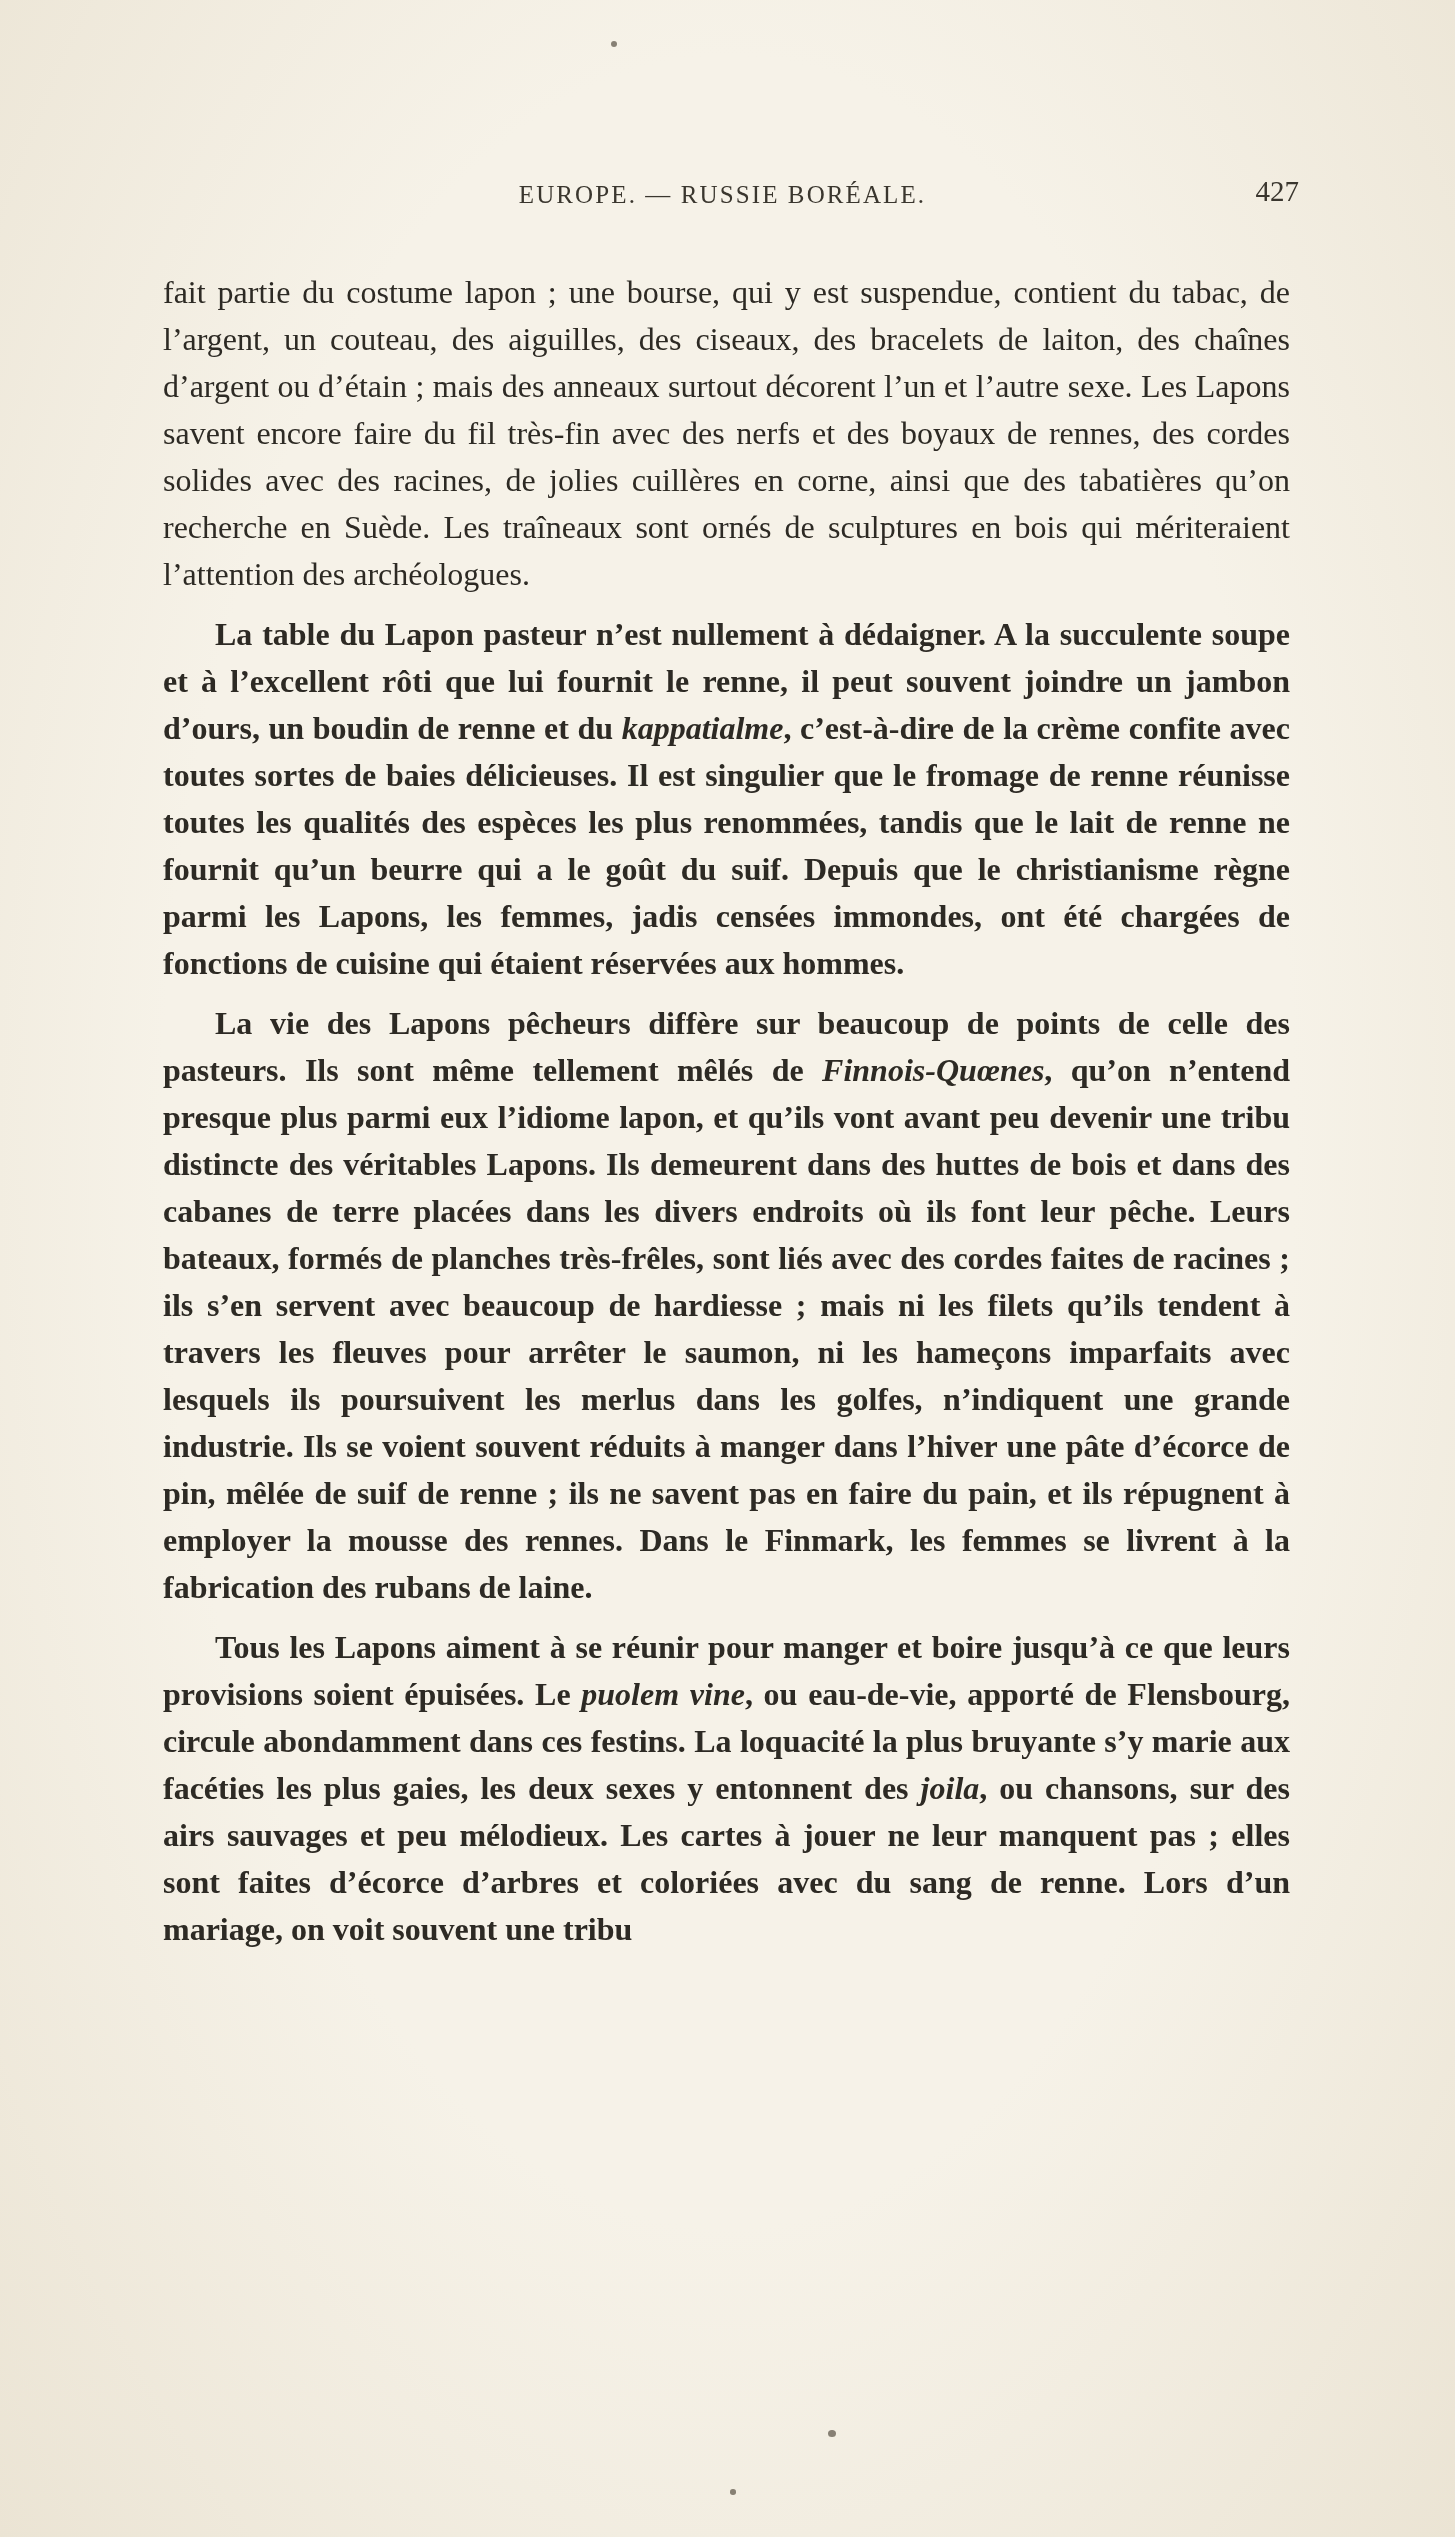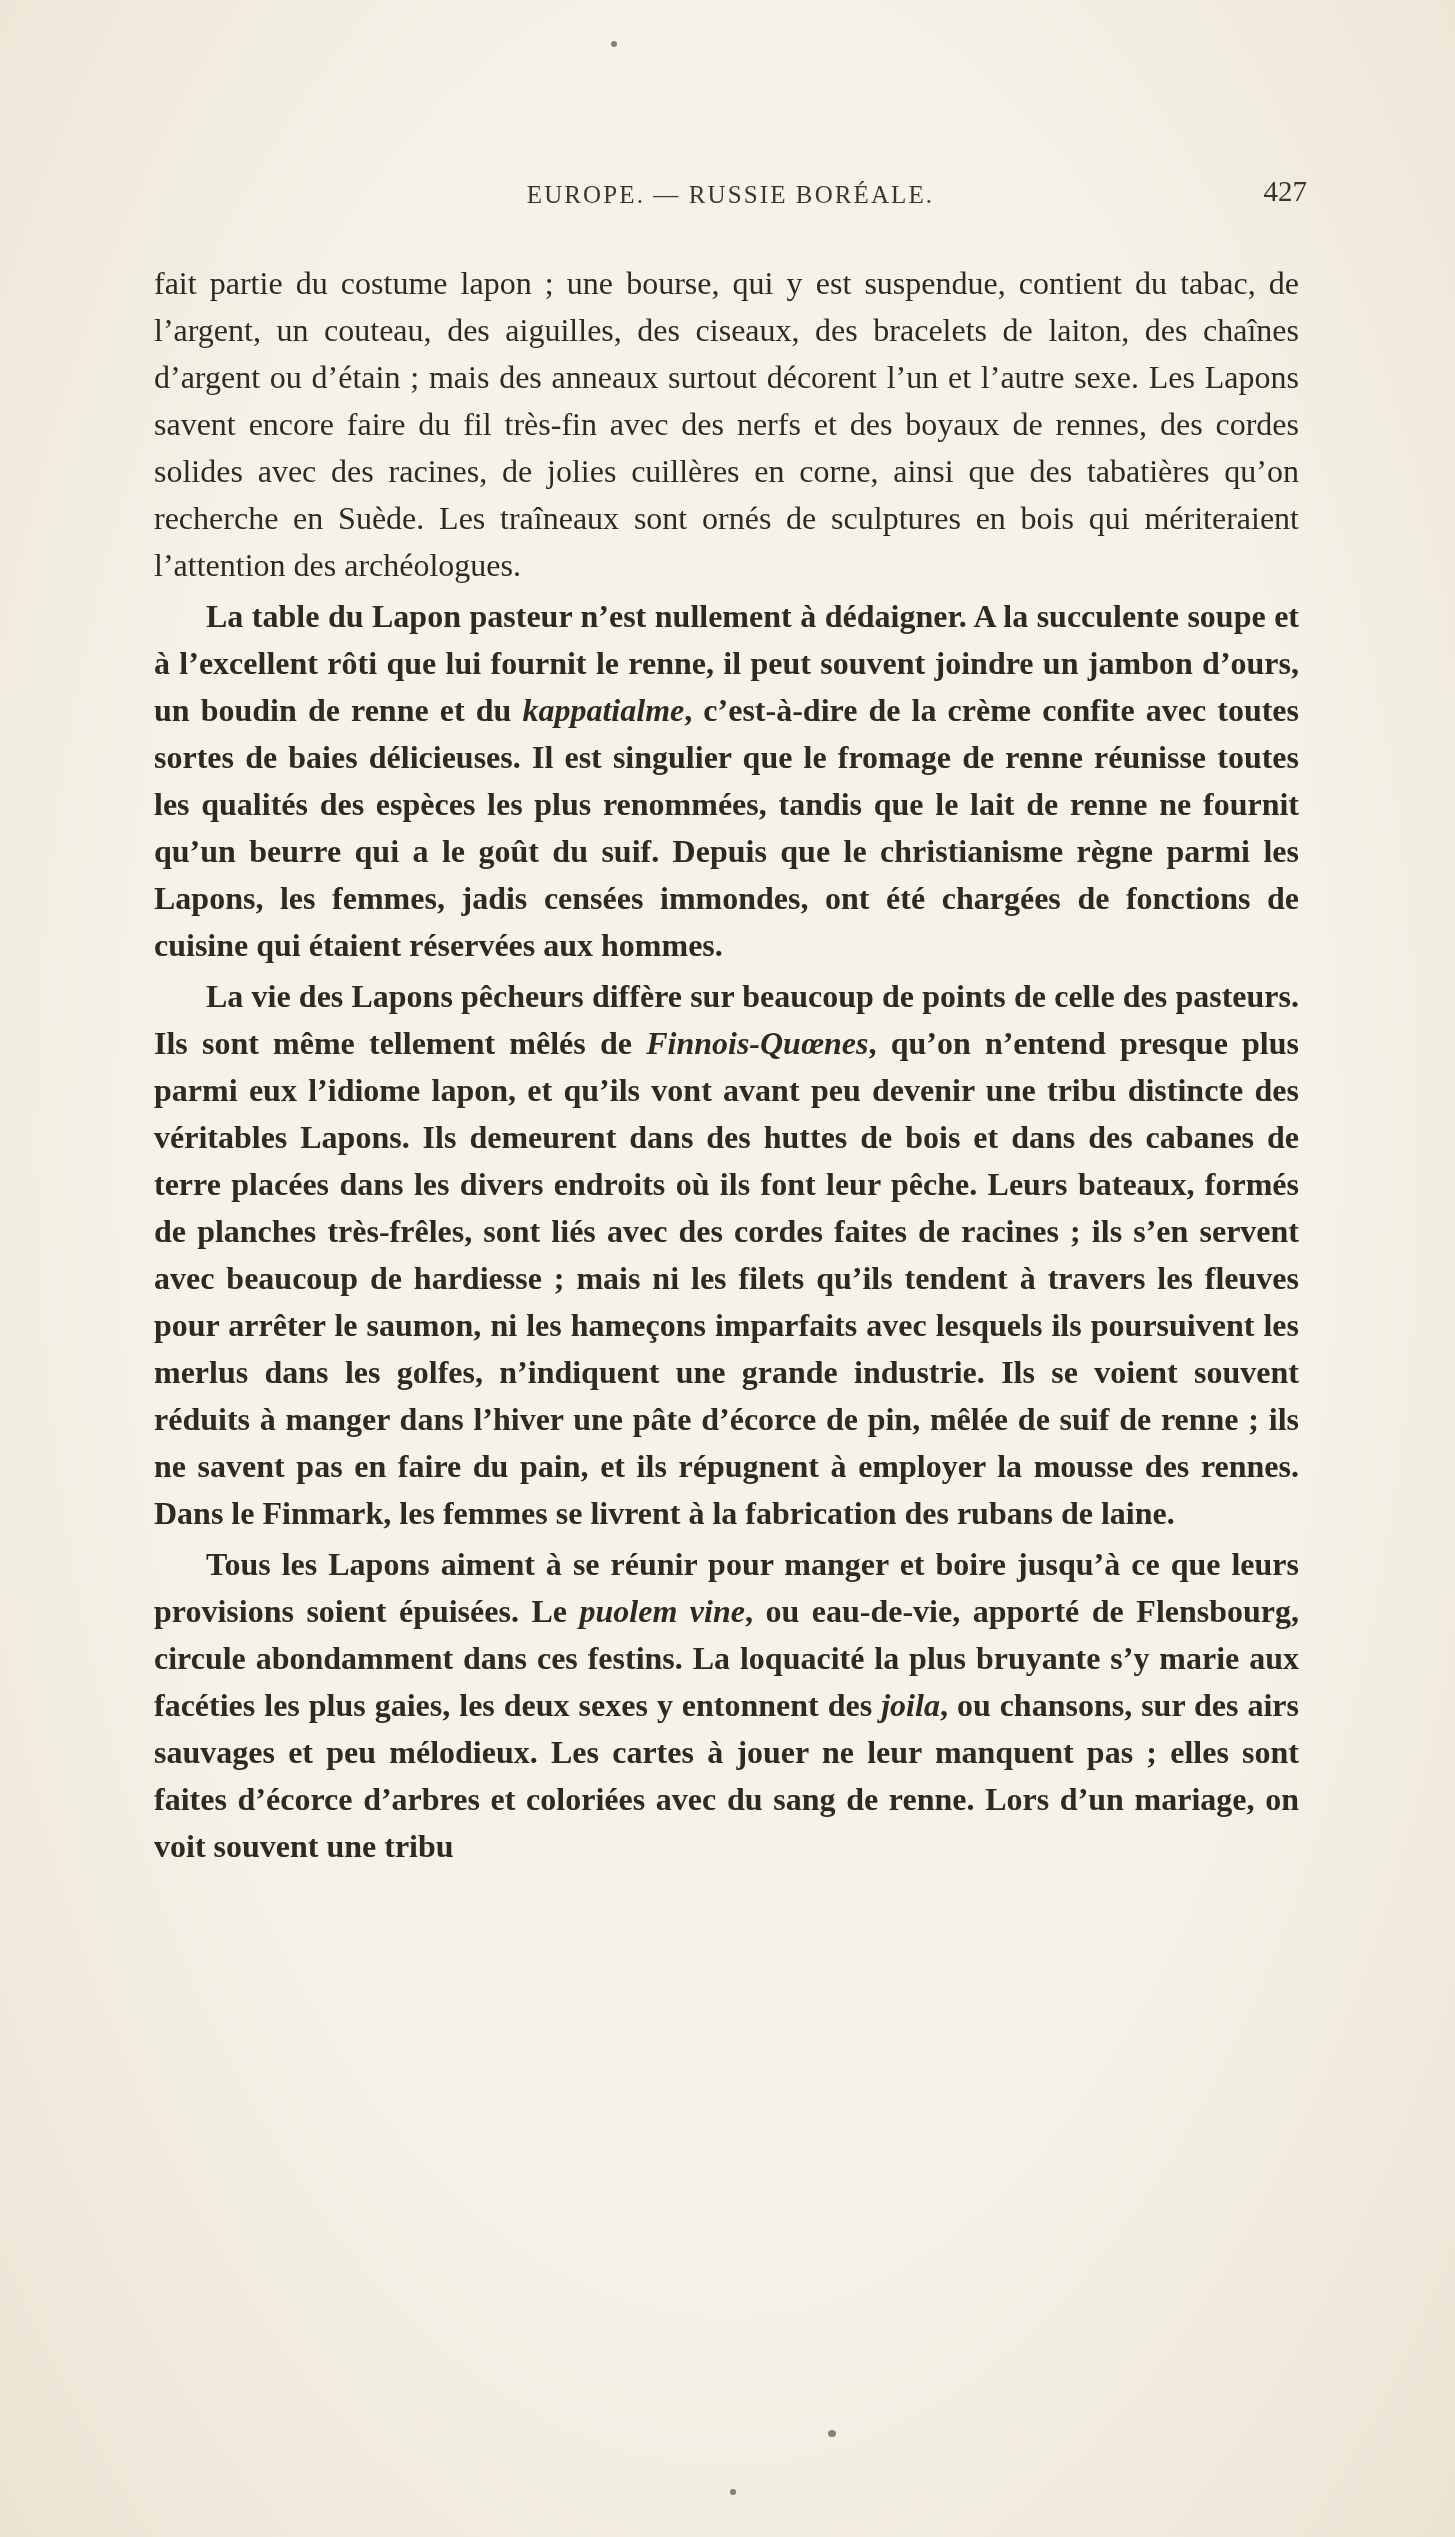--- a/index.html
+++ b/index.html
@@ -13,40 +13,40 @@
     width:1456px;height:2538px;
     background:#e7e1d2;
     font-family:"Liberation Serif","DejaVu Serif",serif;
   }
   .page{
     position:relative;width:1456px;height:2538px;overflow:hidden;
     background:radial-gradient(ellipse at 50% 45%, var(--paper) 0%, var(--paper) 55%, var(--paper-edge) 100%);
     color:var(--ink);
   }
   .header{
-    position:absolute;top:181px;left:154px;width:1153px;
+    position:absolute;top:181px;left:146px;width:1153px;
     display:flex;align-items:baseline;justify-content:center;text-align:right;
   }
   .running-title{
     font-size:25px;
     letter-spacing:2.1px;
     color:var(--ink-light);
   }
   .page-number{
     position:absolute;right:0;top:-5.6px;
     font-size:29px;
     color:var(--ink-light);
   }
   .body-text{
     position:absolute;top:256px;left:150px;width:1153px;
     font-size:32px;line-height:47px;
     text-align:justify;
     color:var(--ink);
   }
-  .para{margin:4px;padding:0;}
+  .para{margin:13px;padding:0;}
   .para.indent{text-indent:52px;font-weight:bold;}
   .italic{font-style:italic;}
   .speck{
     position:absolute;border-radius:50%;
     background:#6b6457;opacity:.8;
   }
 </style>
 </head>
 <body>
 

